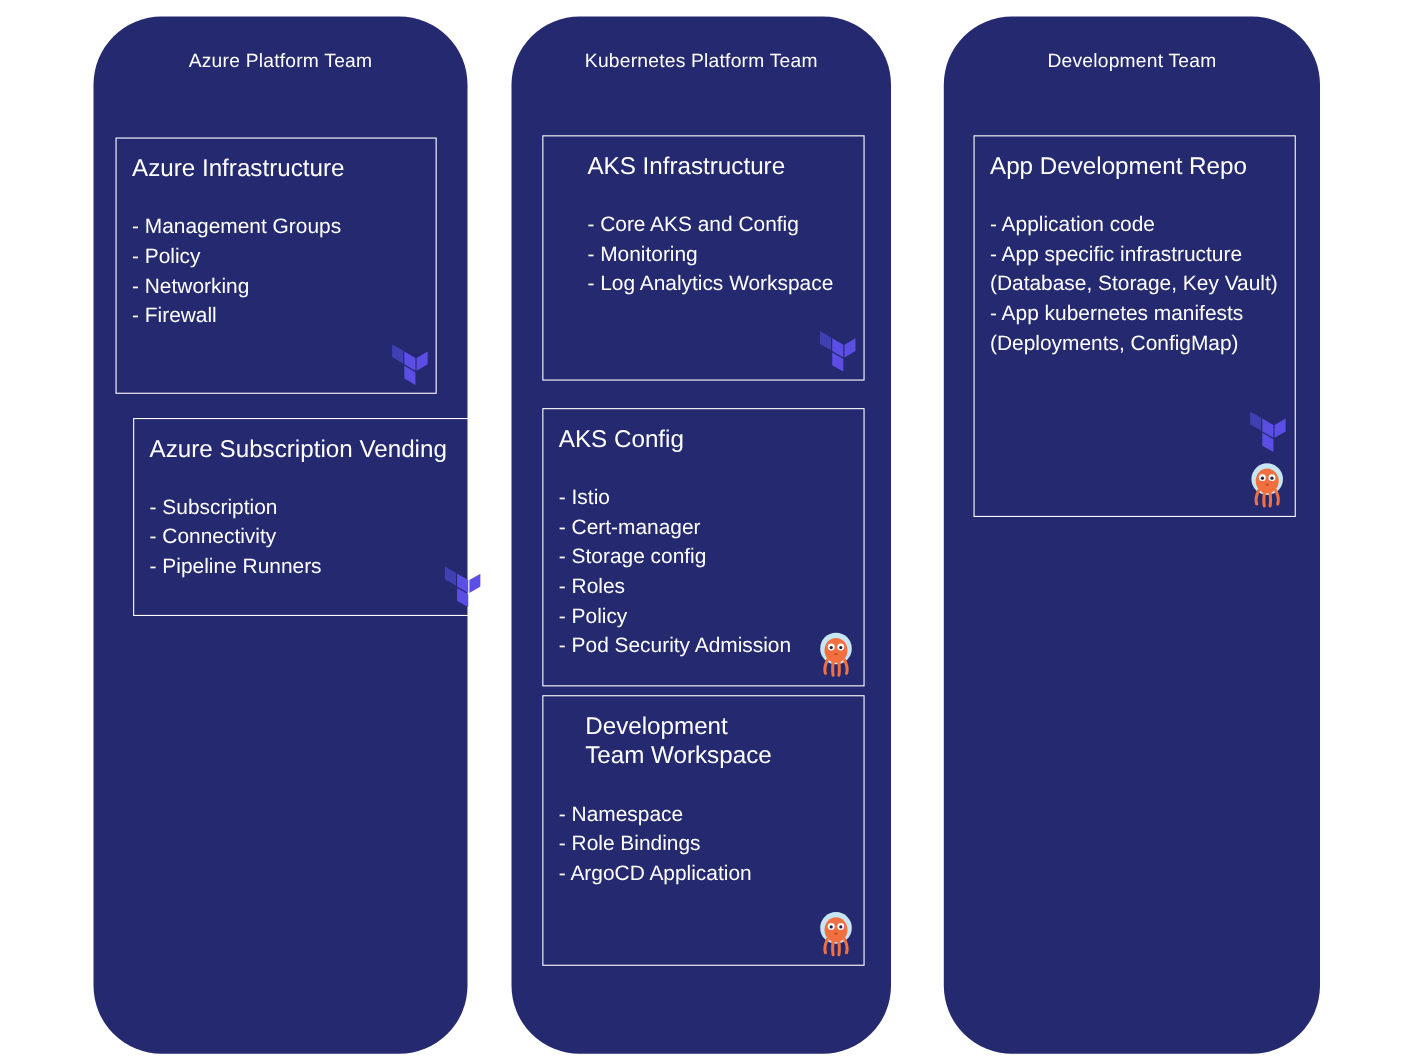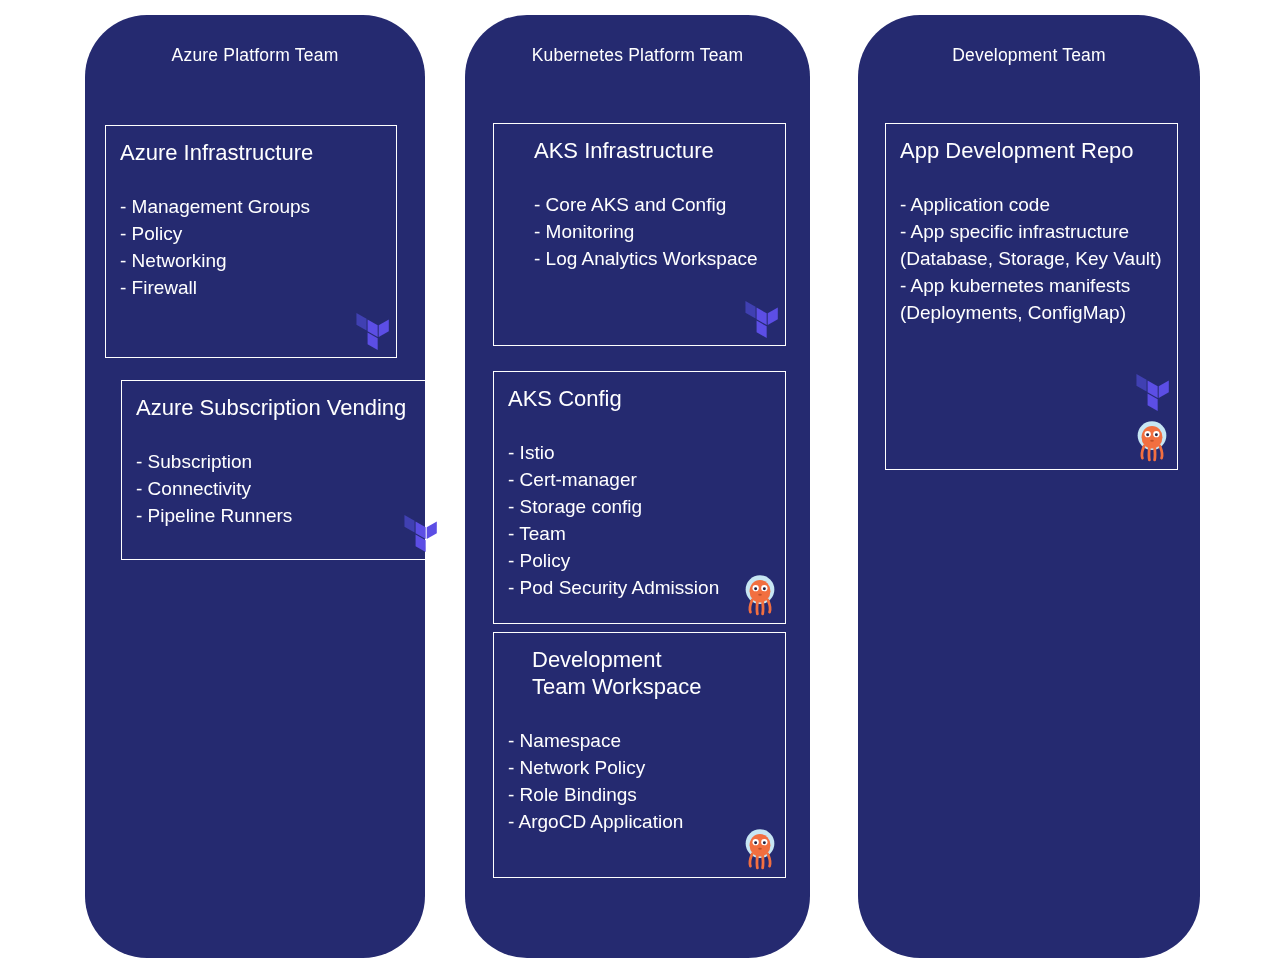--- a/index.html
+++ b/index.html
@@ -119,21 +119,21 @@
           <path fill="#5C4EE5" d="M44 75.4l39 22.5v45l-39-22.5z"></path>
         </svg>
       </span>
     </div>
 
     <div class="box p2-b1">
       <div class="box-title">AKS Config</div>
       <div class="item">- Istio</div>
       <div class="item">- Cert-manager</div>
       <div class="item">- Storage config</div>
-      <div class="item">- Team</div>
+      <div class="item">- Roles</div>
       <div class="item">- Policy</div>
       <div class="item">- Pod Security Admission</div>
       <span class="icon argo-br">
         <svg viewBox="0 0 48 54" width="42" height="47" aria-hidden="true">
           <circle cx="24" cy="19" r="16.5" fill="#c7e6f3"></circle>
           <path d="M15 31c-2 5-4 8-2 14" stroke="#f26f40" stroke-width="3.2" fill="none" stroke-linecap="round"></path>
           <path d="M21 33c-0.5 5-1 9 0 14" stroke="#f26f40" stroke-width="3.2" fill="none" stroke-linecap="round"></path>
           <path d="M27 33c0.5 5 1 9 0 14" stroke="#f26f40" stroke-width="3.2" fill="none" stroke-linecap="round"></path>
           <path d="M33 31c2 5 4 8 2 14" stroke="#f26f40" stroke-width="3.2" fill="none" stroke-linecap="round"></path>
           <ellipse cx="24" cy="21" rx="12" ry="13" fill="#f26f40"></ellipse>
@@ -142,21 +142,20 @@
           <circle cx="19" cy="18" r="1.7" fill="#222244"></circle>
           <circle cx="29" cy="18" r="1.7" fill="#222244"></circle>
           <ellipse cx="24" cy="25" rx="2.1" ry="1.1" fill="#c2502a"></ellipse>
         </svg>
       </span>
     </div>
 
     <div class="box p2-b2">
       <div class="box-title narrow">Development Team Workspace</div>
       <div class="item">- Namespace</div>
-      <div class="item">- Network Policy</div>
       <div class="item">- Role Bindings</div>
       <div class="item">- ArgoCD Application</div>
       <span class="icon argo-br">
         <svg viewBox="0 0 48 54" width="42" height="47" aria-hidden="true">
           <circle cx="24" cy="19" r="16.5" fill="#c7e6f3"></circle>
           <path d="M15 31c-2 5-4 8-2 14" stroke="#f26f40" stroke-width="3.2" fill="none" stroke-linecap="round"></path>
           <path d="M21 33c-0.5 5-1 9 0 14" stroke="#f26f40" stroke-width="3.2" fill="none" stroke-linecap="round"></path>
           <path d="M27 33c0.5 5 1 9 0 14" stroke="#f26f40" stroke-width="3.2" fill="none" stroke-linecap="round"></path>
           <path d="M33 31c2 5 4 8 2 14" stroke="#f26f40" stroke-width="3.2" fill="none" stroke-linecap="round"></path>
           <ellipse cx="24" cy="21" rx="12" ry="13" fill="#f26f40"></ellipse>

